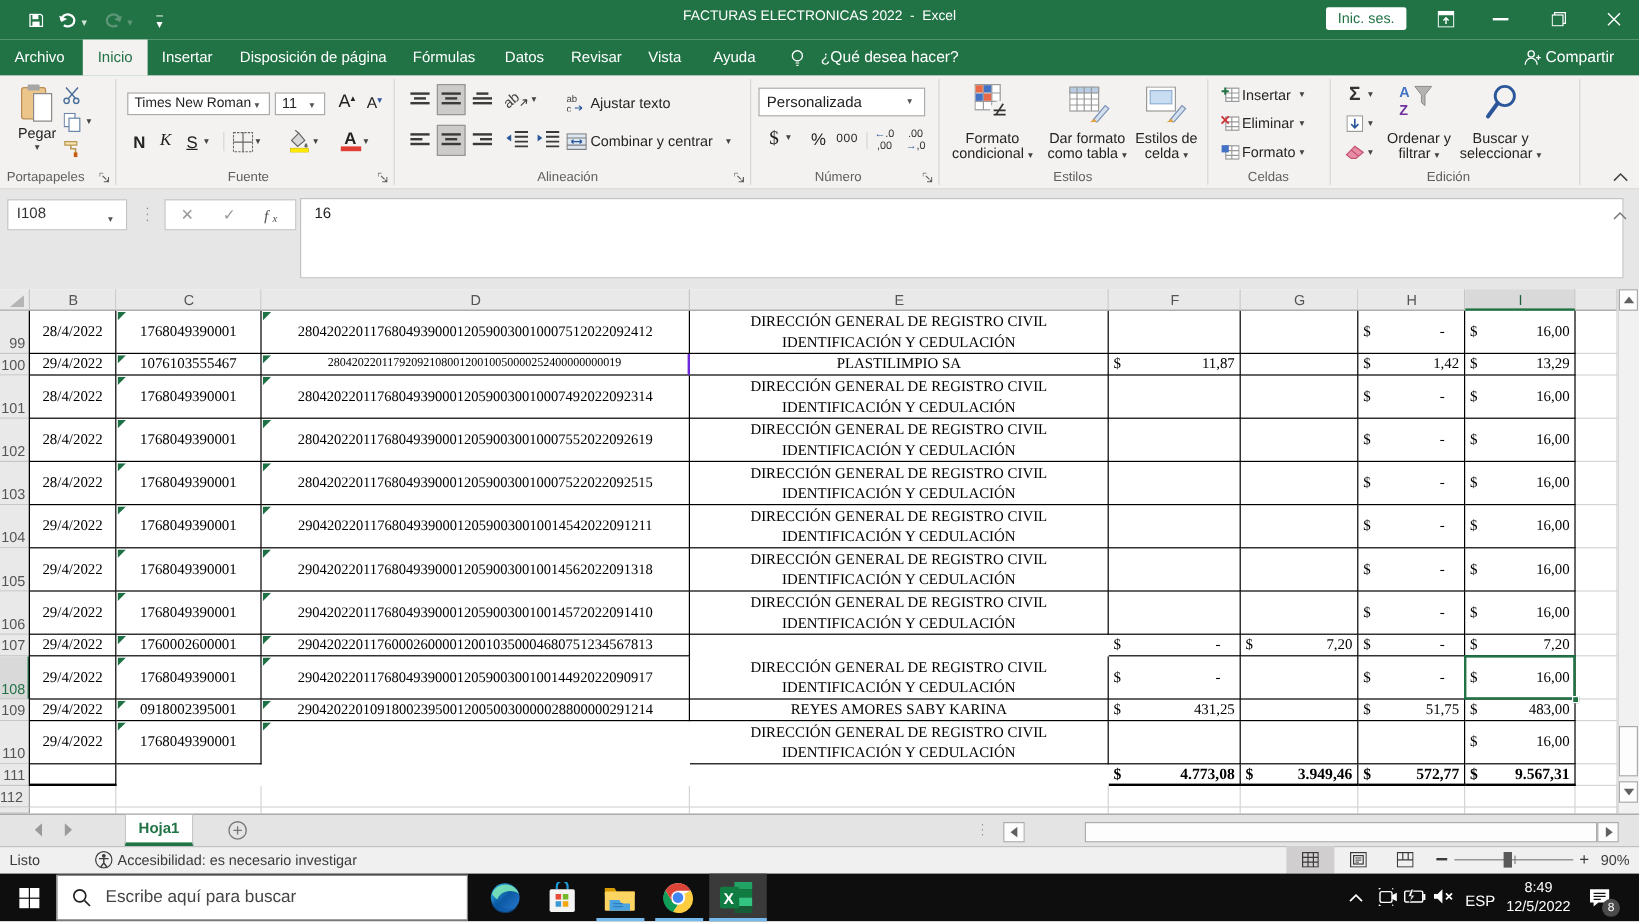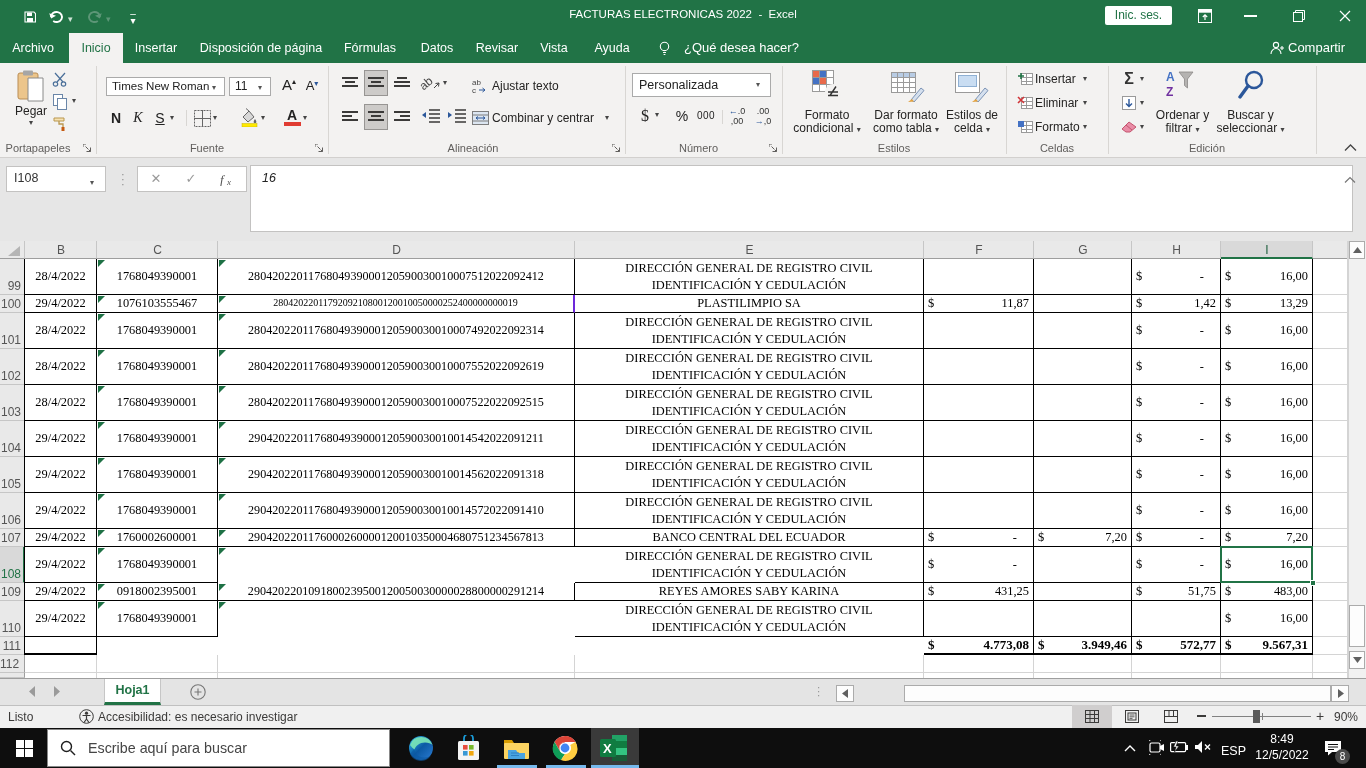--- a/index.html
+++ b/index.html
@@ -290,21 +290,21 @@
     <div class="a " style="left:90px;top:178px;width:10px;height:8px;color:#555;font-size:8px;">▾</div>
     <div class="a " style="left:121px;top:172px;width:3px;height:14px;color:#8a8a8a;font-size:11px;line-height:5px;">·<br>·<br>·</div>
     <div class="a " style="left:137px;top:166px;width:110px;height:26px;background:#fff;border:1px solid #c3c2c1;"></div>
     <div class="a ctr" style="left:148px;top:171px;width:16px;height:16px;color:#9a9a9a;font-size:13px;">✕</div>
     <div class="a ctr" style="left:183px;top:171px;width:16px;height:16px;color:#9a9a9a;font-size:13px;">✓</div>
     <svg class="a" style="left:220px;top:172px" width="18" height="14" viewBox="0 0 18 14">
 <text x="0" y="12" font-size="13" font-style="italic" font-family="Liberation Serif" fill="#555">f</text>
 <text x="7" y="13" font-size="9" font-style="italic" font-family="Liberation Serif" fill="#555">x</text>
 </svg>
     <div class="a " style="left:250px;top:165px;width:1103px;height:67px;background:#fff;border:1px solid #c3c2c1;"></div>
-    <div class="a " style="left:262px;top:171px;width:60px;height:16px;color:#222;font-size:12.5px;font-style:italic;">16</div>
+    <div class="a " style="left:262px;top:171px;width:60px;height:16px;color:#222;font-size:12.5px;">16</div>
     <svg class="a" style="left:1344px;top:176px" width="12" height="8" viewBox="0 0 12 8">
 <path d="M1 6.5 L6 1.5 L11 6.5" fill="none" stroke="#777" stroke-width="1.2"></path>
 </svg>
     <div class="a " style="left:0px;top:241px;width:1348px;height:437px;background:#fff;"></div>
     <div class="a " style="left:0px;top:241px;width:25px;height:18px;background:#e9e9e9;border-bottom:1px solid #9e9e9e;border-right:1px solid #c6c6c6;"></div>
     <div class="a " style="left:25px;top:241px;width:72px;height:18px;background:#e9e9e9;border-bottom:1px solid #9e9e9e;border-right:1px solid #c6c6c6;"></div>
     <div class="a ctr" style="left:25px;top:243px;width:72px;height:14px;color:#555;font-size:12px;line-height:14px;">B</div>
     <div class="a " style="left:97px;top:241px;width:121px;height:18px;background:#e9e9e9;border-bottom:1px solid #9e9e9e;border-right:1px solid #c6c6c6;"></div>
     <div class="a ctr" style="left:97px;top:243px;width:121px;height:14px;color:#555;font-size:12px;line-height:14px;">C</div>
     <div class="a " style="left:218px;top:241px;width:357px;height:18px;background:#e9e9e9;border-bottom:1px solid #9e9e9e;border-right:1px solid #c6c6c6;"></div>
@@ -502,39 +502,39 @@
       <span style="float:left">$</span>
       <span style="float:right;padding-right:12px">-</span>
     </div>
     <div class="a ser ctr" style="left:1221px;top:493px;width:92px;height:36px;border-right:1px solid #000;border-bottom:1px solid #000;font-size:12.4px;line-height:34px;padding:0 4px;text-align:left;">
       <span style="float:left">$</span>
       <span style="float:right">16,00</span>
     </div>
     <div class="a ser ctr" style="left:25px;top:529px;width:72px;height:18px;border-right:1px solid #000;border-bottom:1px solid #000;font-size:12.4px;line-height:16px;">29/4/2022</div>
     <div class="a ser ctr" style="left:97px;top:529px;width:121px;height:18px;border-right:1px solid #000;border-bottom:1px solid #000;font-size:12.4px;line-height:16px;">1760002600001</div>
     <div class="a ser ctr" style="left:218px;top:529px;width:357px;height:18px;border-right:1px solid #000;border-bottom:1px solid #000;font-size:12.1px;line-height:16px;">2904202201176000260000120010350004680751234567813</div>
-    <div class="a ser ctr" style="left:575px;top:529px;width:349px;height:18px;border-right:1px solid #000;border-bottom:1px solid #000;font-size:12.4px;line-height:16px;">BANCO CENTRAL DEL ECUADOR</div>
     <div class="a ser ctr" style="left:924px;top:529px;width:110px;height:18px;border-right:1px solid #000;border-bottom:1px solid #000;font-size:12.4px;line-height:16px;padding:0 4px;text-align:left;">
       <span style="float:left">$</span>
       <span style="float:right;padding-right:12px">-</span>
     </div>
     <div class="a ser ctr" style="left:1034px;top:529px;width:98px;height:18px;border-right:1px solid #000;border-bottom:1px solid #000;font-size:12.4px;line-height:16px;padding:0 4px;text-align:left;">
       <span style="float:left">$</span>
       <span style="float:right">7,20</span>
     </div>
     <div class="a ser ctr" style="left:1132px;top:529px;width:89px;height:18px;border-right:1px solid #000;border-bottom:1px solid #000;font-size:12.4px;line-height:16px;padding:0 4px;text-align:left;">
       <span style="float:left">$</span>
       <span style="float:right;padding-right:12px">-</span>
     </div>
     <div class="a ser ctr" style="left:1221px;top:529px;width:92px;height:18px;border-right:1px solid #000;border-bottom:1px solid #000;font-size:12.4px;line-height:16px;padding:0 4px;text-align:left;">
       <span style="float:left">$</span>
       <span style="float:right">7,20</span>
     </div>
     <div class="a ser ctr" style="left:25px;top:547px;width:72px;height:36px;border-right:1px solid #000;border-bottom:1px solid #000;font-size:12.4px;line-height:34px;">29/4/2022</div>
     <div class="a ser ctr" style="left:97px;top:547px;width:121px;height:36px;border-right:1px solid #000;border-bottom:1px solid #000;font-size:12.4px;line-height:34px;">1768049390001</div>
+    <div class="a ser ctr" style="left:218px;top:547px;width:357px;height:36px;border-right:1px solid #000;border-bottom:1px solid #000;font-size:12.1px;line-height:34px;">2904202201176804939000120590030010014492022090917</div>
     <div class="a ser ctr" style="left:575px;top:547px;width:349px;height:36px;border-right:1px solid #000;border-bottom:1px solid #000;font-size:12.4px;">
       <div style="line-height:17px;padding-top:1px">DIRECCIÓN GENERAL DE REGISTRO CIVIL<br>IDENTIFICACIÓN Y CEDULACIÓN</div>
     </div>
     <div class="a ser ctr" style="left:924px;top:547px;width:110px;height:36px;border-right:1px solid #000;border-bottom:1px solid #000;font-size:12.4px;line-height:34px;padding:0 4px;text-align:left;">
       <span style="float:left">$</span>
       <span style="float:right;padding-right:12px">-</span>
     </div>
     <div class="a ser ctr" style="left:1034px;top:547px;width:98px;height:36px;border-right:1px solid #000;border-bottom:1px solid #000;"></div>
     <div class="a ser ctr" style="left:1132px;top:547px;width:89px;height:36px;border-right:1px solid #000;border-bottom:1px solid #000;font-size:12.4px;line-height:34px;padding:0 4px;text-align:left;">
       <span style="float:left">$</span>

